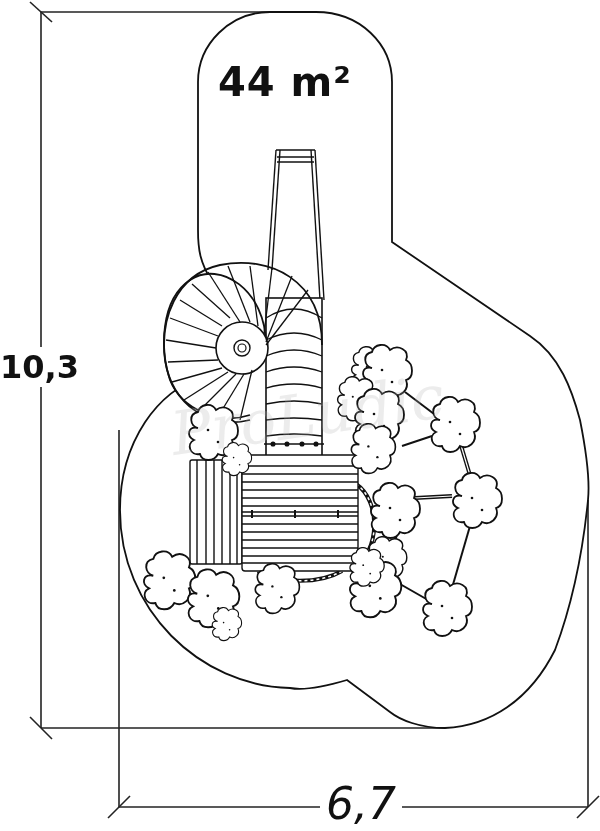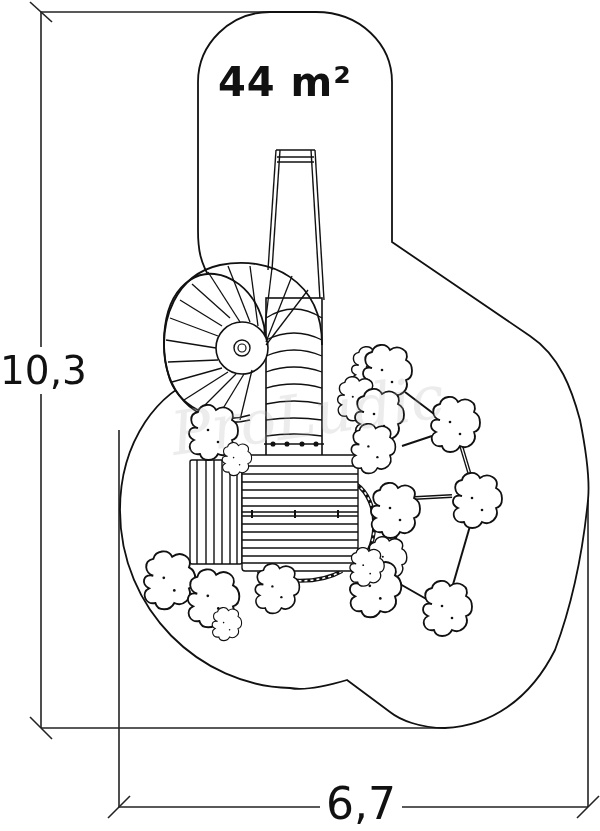--- a/index.html
+++ b/index.html
@@ -1,21 +1,21 @@
 <!DOCTYPE html>
 <html><head>
   <meta charset="utf-8">
   <style>
     html, body { margin: 0; padding: 0; background: #ffffff; }
     body { width: 600px; height: 831px; position: relative; overflow: hidden; font-family: "DejaVu Sans", "Liberation Sans", sans-serif; }
     #plan { position: absolute; left: 0; top: 0; width: 600px; height: 831px; }
     .lbl { position: absolute; color: #111; line-height: 1; white-space: nowrap; background: #fff; }
     #area-label { left: 218px; top: 62px; font-size: 40px; font-weight: bold; letter-spacing: 1px; background: transparent; text-align: center; }
-    #dim-height { left: 0px; top: 347px; font-size: 39px; font-weight: normal; padding: 4px 0; }
-    #dim-width { left: 320px; top: 782px; font-size: 44px; font-weight: normal; padding: 0 6px; }
+    #dim-height { left: 0px; top: 347px; font-size: 32px; font-weight: bold; padding: 4px 0; }
+    #dim-width { left: 320px; top: 782px; font-size: 44px; font-weight: normal; padding: 0 6px; font-style: italic; }
     #watermark { position: absolute; left: 170px; top: 385px; font-size: 60px; font-style: italic; color: rgba(180,180,180,0.25); transform: rotate(-8deg); background: transparent; font-family: "DejaVu Serif", serif; }
   </style>
 </head>
 <body>
 
 <svg id="plan" viewBox="0 0 600 831" xmlns="http://www.w3.org/2000/svg">
   <defs>
     <g id="cloud">
       <path d="M-14,-6 C-22,-8 -24,-20 -14,-22 C-12,-30 0,-32 4,-24 C12,-30 24,-24 20,-14 C28,-10 28,4 20,6 C24,16 14,24 6,20 C2,28 -10,28 -12,20 C-22,22 -26,10 -18,6 C-26,2 -24,-8 -14,-6 Z" fill="#fff" stroke="#111" stroke-width="1.8"></path>
       <circle cx="-4" cy="-4" r="1.3" fill="#111"></circle>

